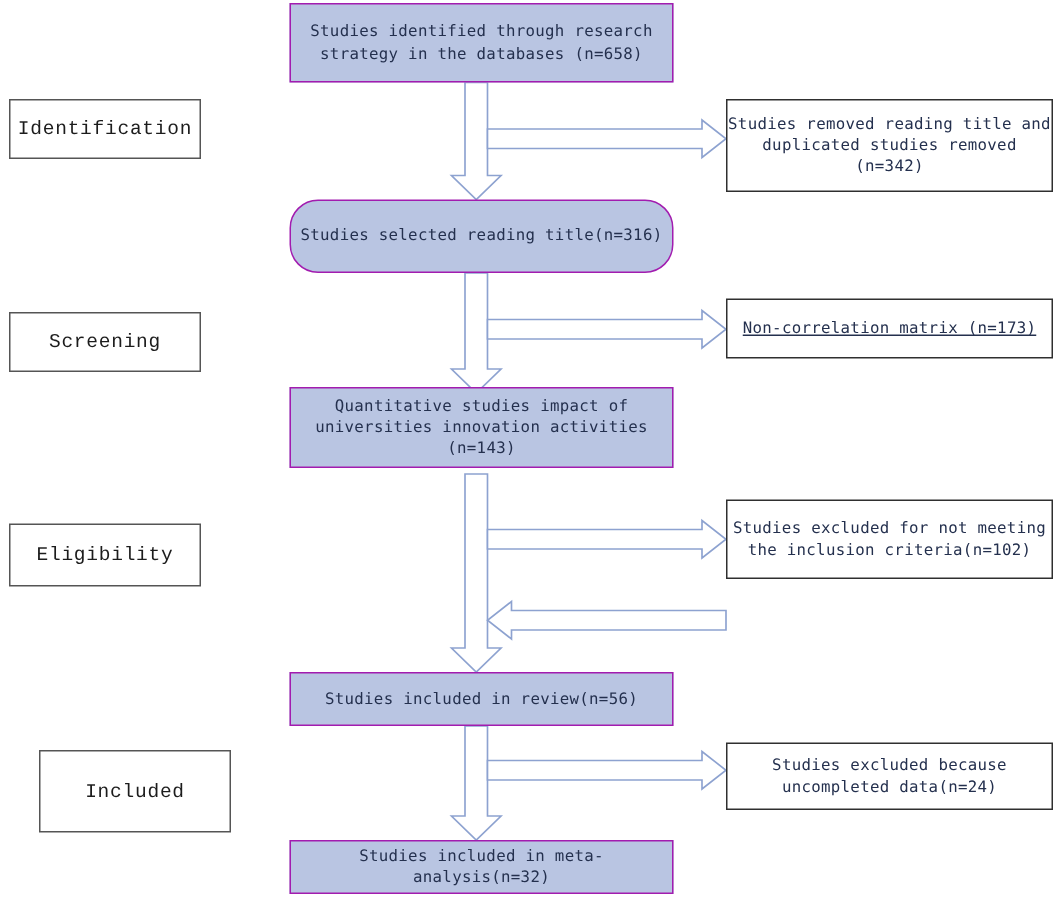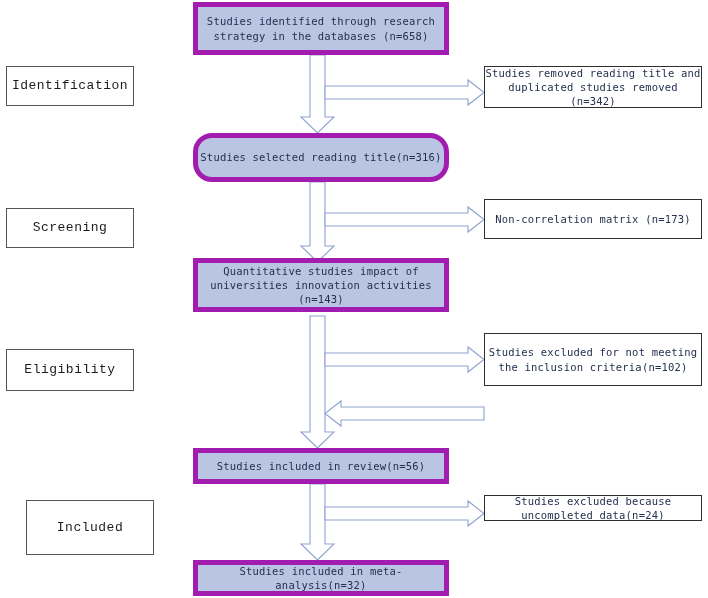--- a/index.html
+++ b/index.html
@@ -21,21 +21,21 @@
     display: flex;
     align-items: center;
     justify-content: center;
     text-align: center;
     line-height: 1.35;
     white-space: pre-line;
   }
   
   .main-box {
     background: #b9c5e2;
-    border: 5px solid #a21caf;
+    border: 1px solid #a21caf;
     color: #24304e;
     font-size: 10.5px;
     letter-spacing: 0.2px;
   }
   
   .side-box {
     background: #ffffff;
     border: 1px solid #2f2f2f;
     color: #24304e;
     font-size: 10.5px;
@@ -120,33 +120,33 @@
   </div>
 
   <div class="box main-box" style="left:193px; top:448px; width:256px; height:36px;">
     <span>Studies included in review(n=56)</span>
   </div>
 
   <div class="box main-box" style="left:193px; top:560px; width:256px; height:36px;">
     <span>Studies included in meta-analysis(n=32)</span>
   </div>
 
-  <div class="box side-box" style="left:484px; top:66px; width:218px; height:42px;">
+  <div class="box side-box" style="left:484px; top:66px; width:218px; height:62px;">
     <span>Studies removed reading title and
 duplicated studies removed (n=342)</span>
   </div>
 
-  <div class="box side-box" style="left:484px; top:199px; width:218px; height:40px;">
+  <div class="box side-box" style="left:484px; top:199px; width:218px; height:40px;text-decoration:underline;">
     <span>Non-correlation matrix (n=173)</span>
   </div>
 
   <div class="box side-box" style="left:484px; top:333px; width:218px; height:53px;">
     <span>Studies excluded for not meeting
 the inclusion criteria(n=102)</span>
   </div>
 
 
-  <div class="box side-box" style="left:484px; top:495px; width:218px; height:26px;">
+  <div class="box side-box" style="left:484px; top:495px; width:218px; height:45px;">
     <span>Studies excluded because
 uncompleted data(n=24)</span>
   </div>
 
 </div>
 
 </body></html>

